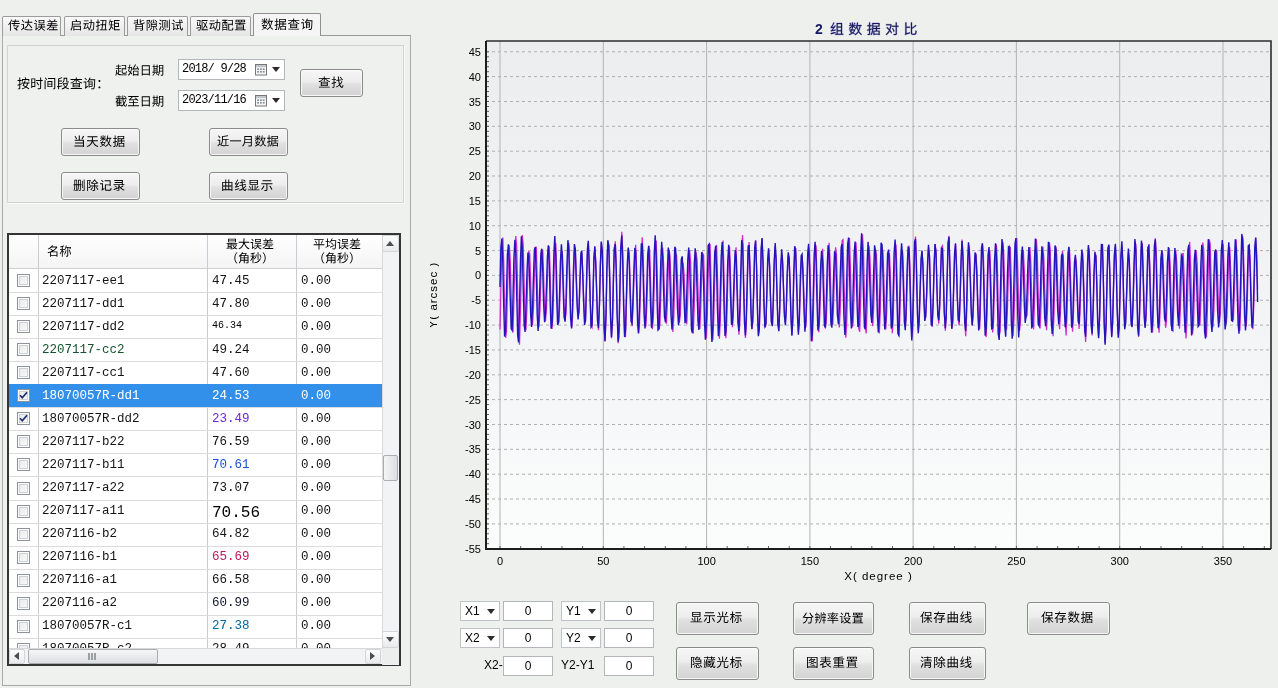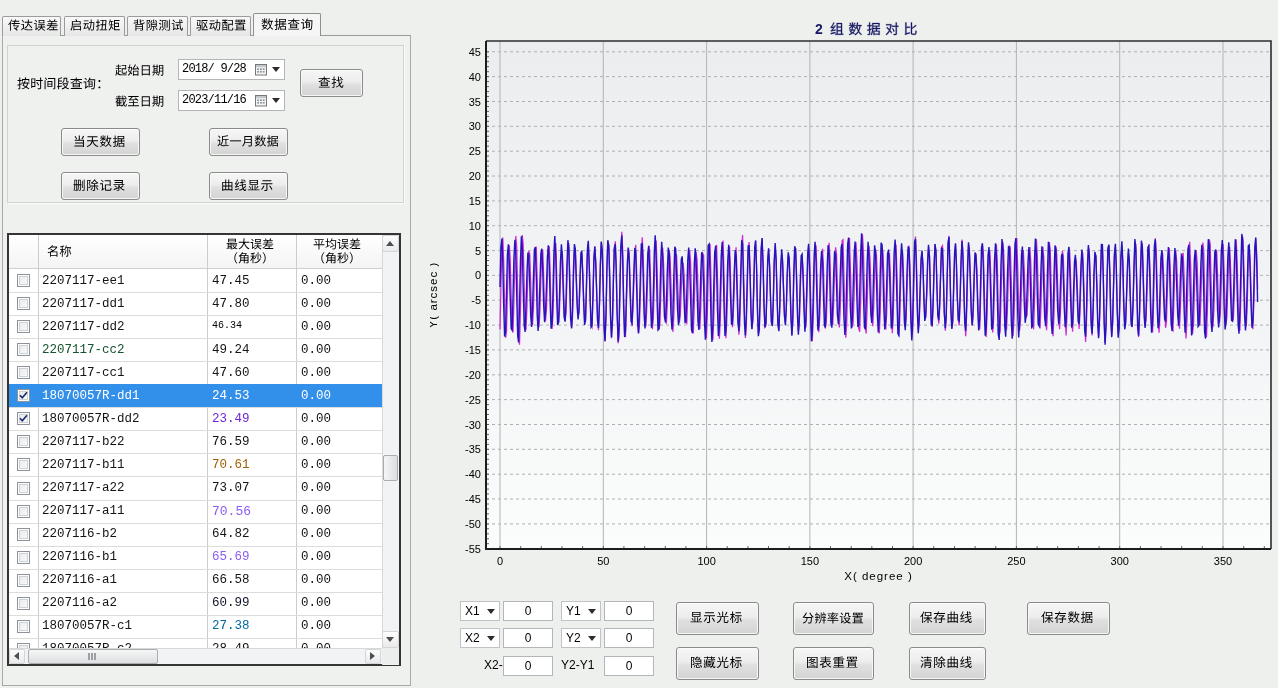--- a/index.html
+++ b/index.html
@@ -334,45 +334,45 @@
 <div class="abs" style="left:9px;top:430.4px;width:373px;height:1px;background:#dcdcdc"></div>
 <div class="abs" style="left:17px;top:435.4px;width:13px;height:13px;background:#fdfdfd;border:1px solid #8e9399"></div>
 <div class="abs" style="left:19px;top:437.4px;width:9px;height:9px;background:linear-gradient(135deg,#ececec,#f8f8f8);border:1px solid #cdd2d7"></div>
 <div class="abs mono" style="left:42px;top:434.9px;font-size:12.5px;color:#141414">2207117-b22</div>
 <div class="abs mono" style="left:212px;top:434.9px;font-size:12.5px;color:#141414">76.59</div>
 <div class="abs mono" style="left:301px;top:434.9px;font-size:12.5px;color:#141414">0.00</div>
 <div class="abs" style="left:9px;top:453.4px;width:373px;height:1px;background:#dcdcdc"></div>
 <div class="abs" style="left:17px;top:458.4px;width:13px;height:13px;background:#fdfdfd;border:1px solid #8e9399"></div>
 <div class="abs" style="left:19px;top:460.4px;width:9px;height:9px;background:linear-gradient(135deg,#ececec,#f8f8f8);border:1px solid #cdd2d7"></div>
 <div class="abs mono" style="left:42px;top:457.9px;font-size:12.5px;color:#141414">2207117-b11</div>
-<div class="abs mono" style="left:212px;top:457.9px;font-size:12.5px;color:#a16207">70.61</div>
+<div class="abs mono" style="left:212px;top:457.9px;font-size:12.5px;color:#1d4ed8">70.61</div>
 <div class="abs mono" style="left:301px;top:457.9px;font-size:12.5px;color:#141414">0.00</div>
 <div class="abs" style="left:9px;top:476.4px;width:373px;height:1px;background:#dcdcdc"></div>
 <div class="abs" style="left:17px;top:481.5px;width:13px;height:13px;background:#fdfdfd;border:1px solid #8e9399"></div>
 <div class="abs" style="left:19px;top:483.5px;width:9px;height:9px;background:linear-gradient(135deg,#ececec,#f8f8f8);border:1px solid #cdd2d7"></div>
 <div class="abs mono" style="left:42px;top:481.0px;font-size:12.5px;color:#141414">2207117-a22</div>
 <div class="abs mono" style="left:212px;top:481.0px;font-size:12.5px;color:#141414">73.07</div>
 <div class="abs mono" style="left:301px;top:481.0px;font-size:12.5px;color:#141414">0.00</div>
 <div class="abs" style="left:9px;top:499.6px;width:373px;height:1px;background:#dcdcdc"></div>
 <div class="abs" style="left:17px;top:504.5px;width:13px;height:13px;background:#fdfdfd;border:1px solid #8e9399"></div>
 <div class="abs" style="left:19px;top:506.5px;width:9px;height:9px;background:linear-gradient(135deg,#ececec,#f8f8f8);border:1px solid #cdd2d7"></div>
 <div class="abs mono" style="left:42px;top:504.0px;font-size:12.5px;color:#141414">2207117-a11</div>
-<div class="abs mono" style="left:212px;top:504.0px;font-size:13px;color:#8b5cf6">70.56</div>
+<div class="abs mono" style="left:212px;top:504.0px;font-size:16px;color:#000000">70.56</div>
 <div class="abs mono" style="left:301px;top:504.0px;font-size:12.5px;color:#141414">0.00</div>
 <div class="abs" style="left:9px;top:522.5px;width:373px;height:1px;background:#dcdcdc"></div>
 <div class="abs" style="left:17px;top:527.6px;width:13px;height:13px;background:#fdfdfd;border:1px solid #8e9399"></div>
 <div class="abs" style="left:19px;top:529.6px;width:9px;height:9px;background:linear-gradient(135deg,#ececec,#f8f8f8);border:1px solid #cdd2d7"></div>
 <div class="abs mono" style="left:42px;top:527.1px;font-size:12.5px;color:#141414">2207116-b2</div>
 <div class="abs mono" style="left:212px;top:527.1px;font-size:12.5px;color:#141414">64.82</div>
 <div class="abs mono" style="left:301px;top:527.1px;font-size:12.5px;color:#141414">0.00</div>
 <div class="abs" style="left:9px;top:545.6px;width:373px;height:1px;background:#dcdcdc"></div>
 <div class="abs" style="left:17px;top:550.6px;width:13px;height:13px;background:#fdfdfd;border:1px solid #8e9399"></div>
 <div class="abs" style="left:19px;top:552.6px;width:9px;height:9px;background:linear-gradient(135deg,#ececec,#f8f8f8);border:1px solid #cdd2d7"></div>
 <div class="abs mono" style="left:42px;top:550.1px;font-size:12.5px;color:#141414">2207116-b1</div>
-<div class="abs mono" style="left:212px;top:550.1px;font-size:12.5px;color:#8b5cf6">65.69</div>
+<div class="abs mono" style="left:212px;top:550.1px;font-size:12.5px;color:#be185d">65.69</div>
 <div class="abs mono" style="left:301px;top:550.1px;font-size:12.5px;color:#141414">0.00</div>
 <div class="abs" style="left:9px;top:568.6px;width:373px;height:1px;background:#dcdcdc"></div>
 <div class="abs" style="left:17px;top:573.6px;width:13px;height:13px;background:#fdfdfd;border:1px solid #8e9399"></div>
 <div class="abs" style="left:19px;top:575.6px;width:9px;height:9px;background:linear-gradient(135deg,#ececec,#f8f8f8);border:1px solid #cdd2d7"></div>
 <div class="abs mono" style="left:42px;top:573.1px;font-size:12.5px;color:#141414">2207116-a1</div>
 <div class="abs mono" style="left:212px;top:573.1px;font-size:12.5px;color:#141414">66.58</div>
 <div class="abs mono" style="left:301px;top:573.1px;font-size:12.5px;color:#141414">0.00</div>
 <div class="abs" style="left:9px;top:591.6px;width:373px;height:1px;background:#dcdcdc"></div>
 <div class="abs" style="left:17px;top:596.7px;width:13px;height:13px;background:#fdfdfd;border:1px solid #8e9399"></div>
 <div class="abs" style="left:19px;top:598.7px;width:9px;height:9px;background:linear-gradient(135deg,#ececec,#f8f8f8);border:1px solid #cdd2d7"></div>

